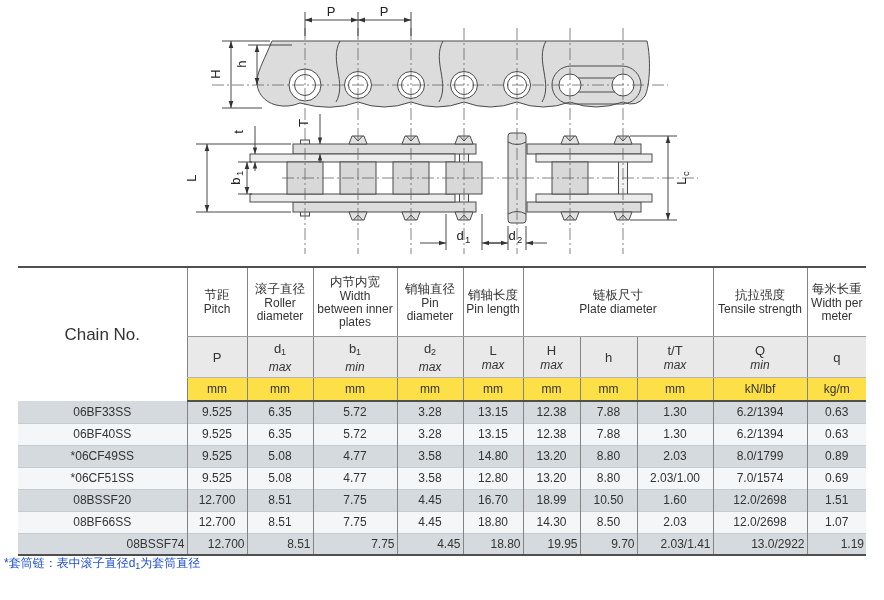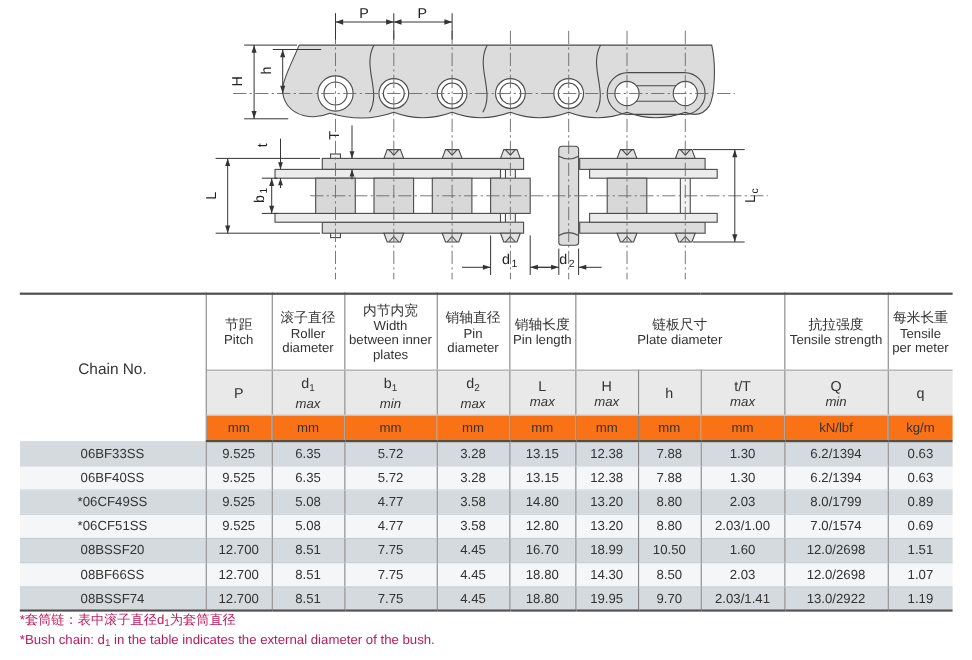--- a/index.html
+++ b/index.html
@@ -9,35 +9,35 @@
   .diagram text{font-family:"Liberation Sans","DejaVu Sans",sans-serif;font-size:13px;fill:#222;}
   .diagram text.sub{font-size:9.5px;}
 
   .table-wrap{position:absolute;top:266px;left:18px;width:848px;}
   table.spec{border-collapse:collapse;table-layout:fixed;width:848px;
              border-top:2px solid #4f4f4f;font-size:12px;color:#333;}
   .spec th,.spec td{border-left:1px solid #848484;padding:0 2px;font-weight:normal;
                     text-align:center;vertical-align:middle;overflow:hidden;}
   .spec .no-lb{border-left:none;}
   .names-row th{height:68px;background:#fff;border-bottom:1px solid #9a9a9a;}
-  .names-row .chain{font-size:14px;border-bottom:none;}
+  .names-row .chain{font-size:17px;border-bottom:none;}
   .names-row .cn{font-size:12.5px;line-height:15px;}
   .names-row .en{font-size:12px;line-height:13px;}
   .sym-row th{background:#e9e9e9;height:40px;border-bottom:1px solid #b5b5b5;font-size:13px;}
   .sym-row .b{display:block;line-height:15px;}
   .sym-row .q{display:block;line-height:14px;font-size:12px;font-style:italic;}
   .spec sub{font-size:9px;vertical-align:-2px;}
-  .unit-row th{height:22px;border-bottom:2px solid #4f4f4f;font-size:12px;background:#f97316;}
+  .unit-row th{height:22px;border-bottom:2px solid #4f4f4f;font-size:12px;background:#fde047;}
   .spec tbody tr{height:22px;}
   .spec tbody tr:nth-child(odd){background:#d4dade;}
   .spec tbody tr:nth-child(even){background:#f5f6f7;}
   .spec tbody tr + tr td{border-top:1px solid #c6cbcf;}
-  .spec tbody tr:last-child td{border-bottom:2px solid #4f4f4f;}
-
-  .notes{position:absolute;left:18px;top:556px;font-size:12px;line-height:15px;color:#be185d;}
+  .spec tbody tr:last-child td{border-bottom:2px solid #4f4f4f;text-align:right;}
+
+  .notes{position:absolute;left:4px;top:556px;font-size:12px;line-height:15px;color:#1d4ed8;}
   .notes sub{font-size:9px;vertical-align:-2px;}
 </style>
 </head>
 <body>
 
 <div class="page">
 
   <svg class="diagram" width="884" height="262" viewBox="0 0 884 262">
 
     <g>
@@ -269,21 +269,21 @@
             <th class="group" colspan="3">
               <div class="cn">链板尺寸</div>
               <div class="en">Plate diameter</div>
             </th>
             <th class="group" colspan="1">
               <div class="cn">抗拉强度</div>
               <div class="en">Tensile strength</div>
             </th>
             <th class="group" colspan="1">
               <div class="cn">每米长重</div>
-              <div class="en">Tensile per meter</div>
+              <div class="en">Width per meter</div>
             </th>
           </tr>
           <tr class="sym-row">
             <th>
               <div class="b"><span>P</span></div>
             </th>
             <th>
               <div class="b"><span>d</span><sub>1</sub></div>
               <div class="q">max</div>
             </th>
@@ -422,16 +422,15 @@
             <td>2.03/1.41</td>
             <td>13.0/2922</td>
             <td>1.19</td>
           </tr>
         </tbody>
     </table>
   </div>
 
   <div class="notes">
     <div><span>*套筒链：表中滚子直径d</span><sub>1</sub><span>为套筒直径</span></div>
-    <div><span>*Bush chain: d</span><sub>1</sub><span> in the table indicates the external diameter of the bush.</span></div>
   </div>
 
 </div>
 
 </body></html>

